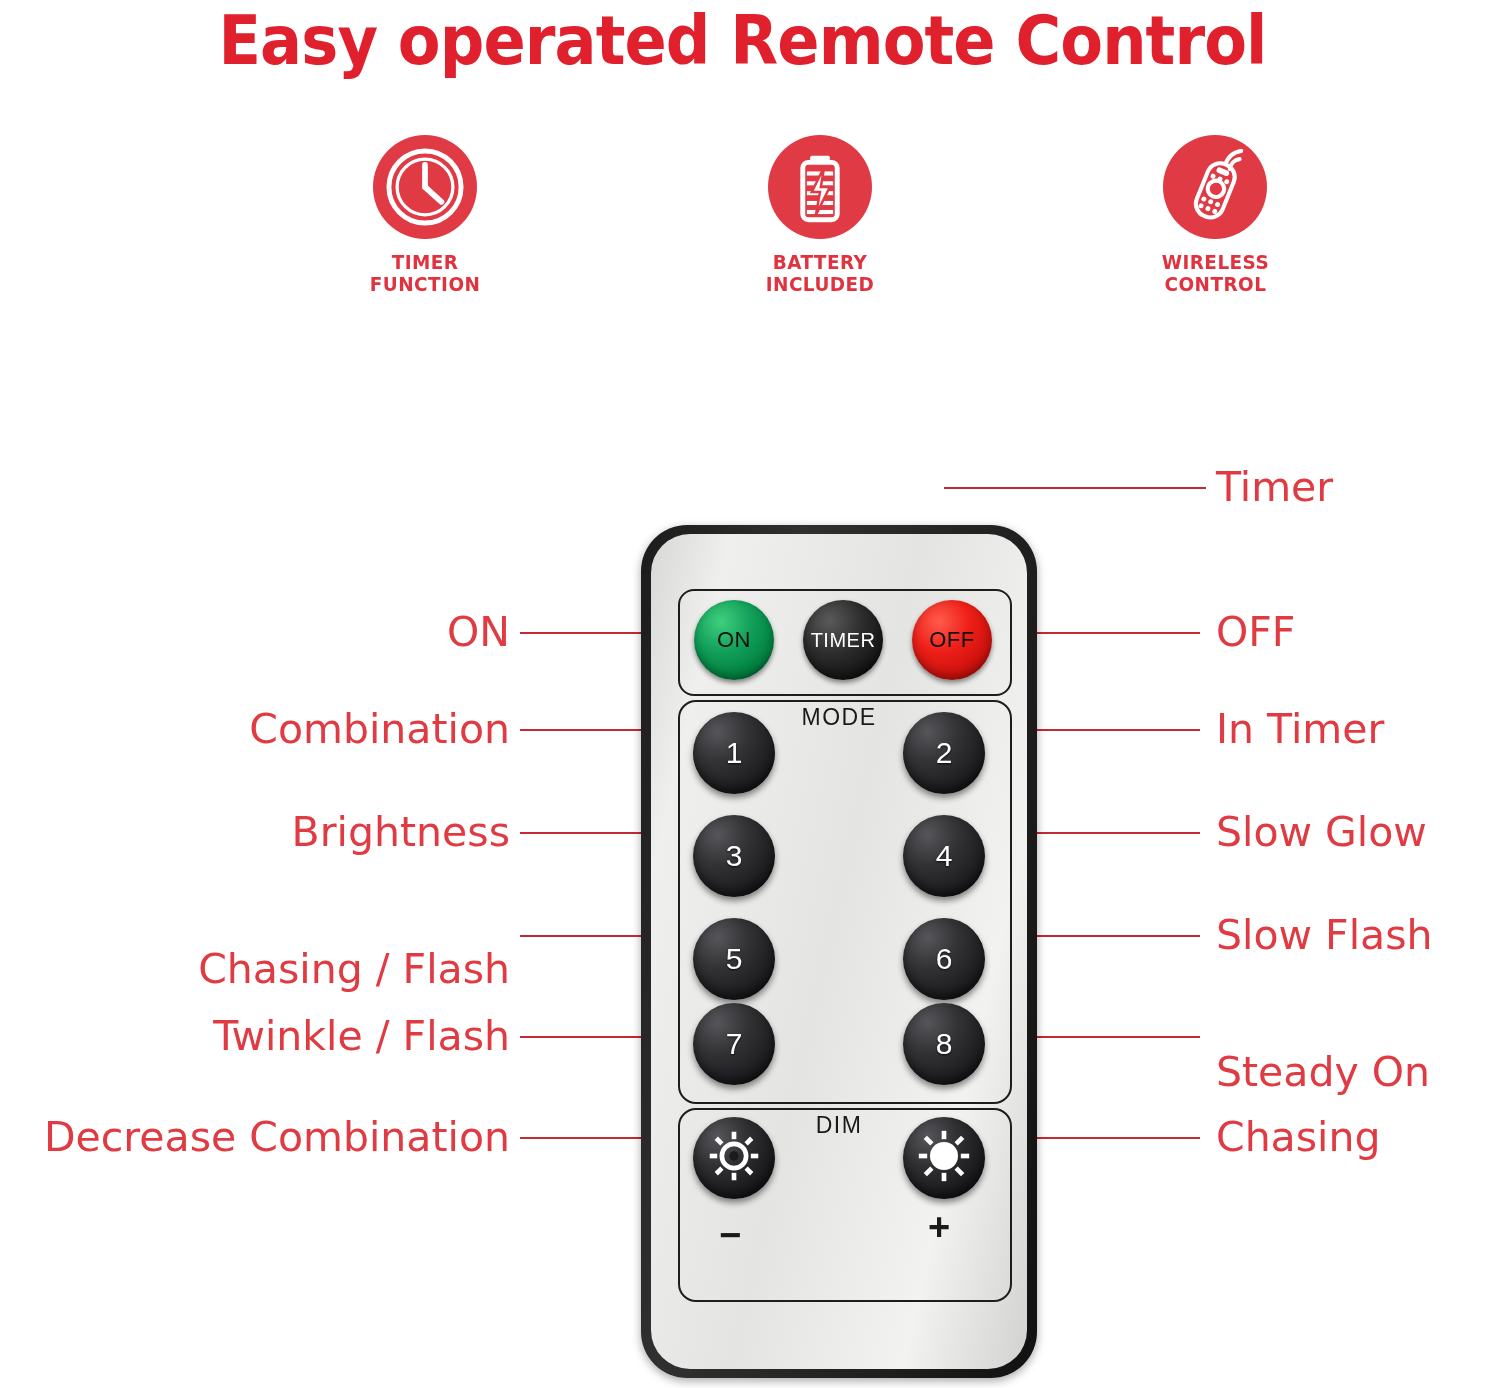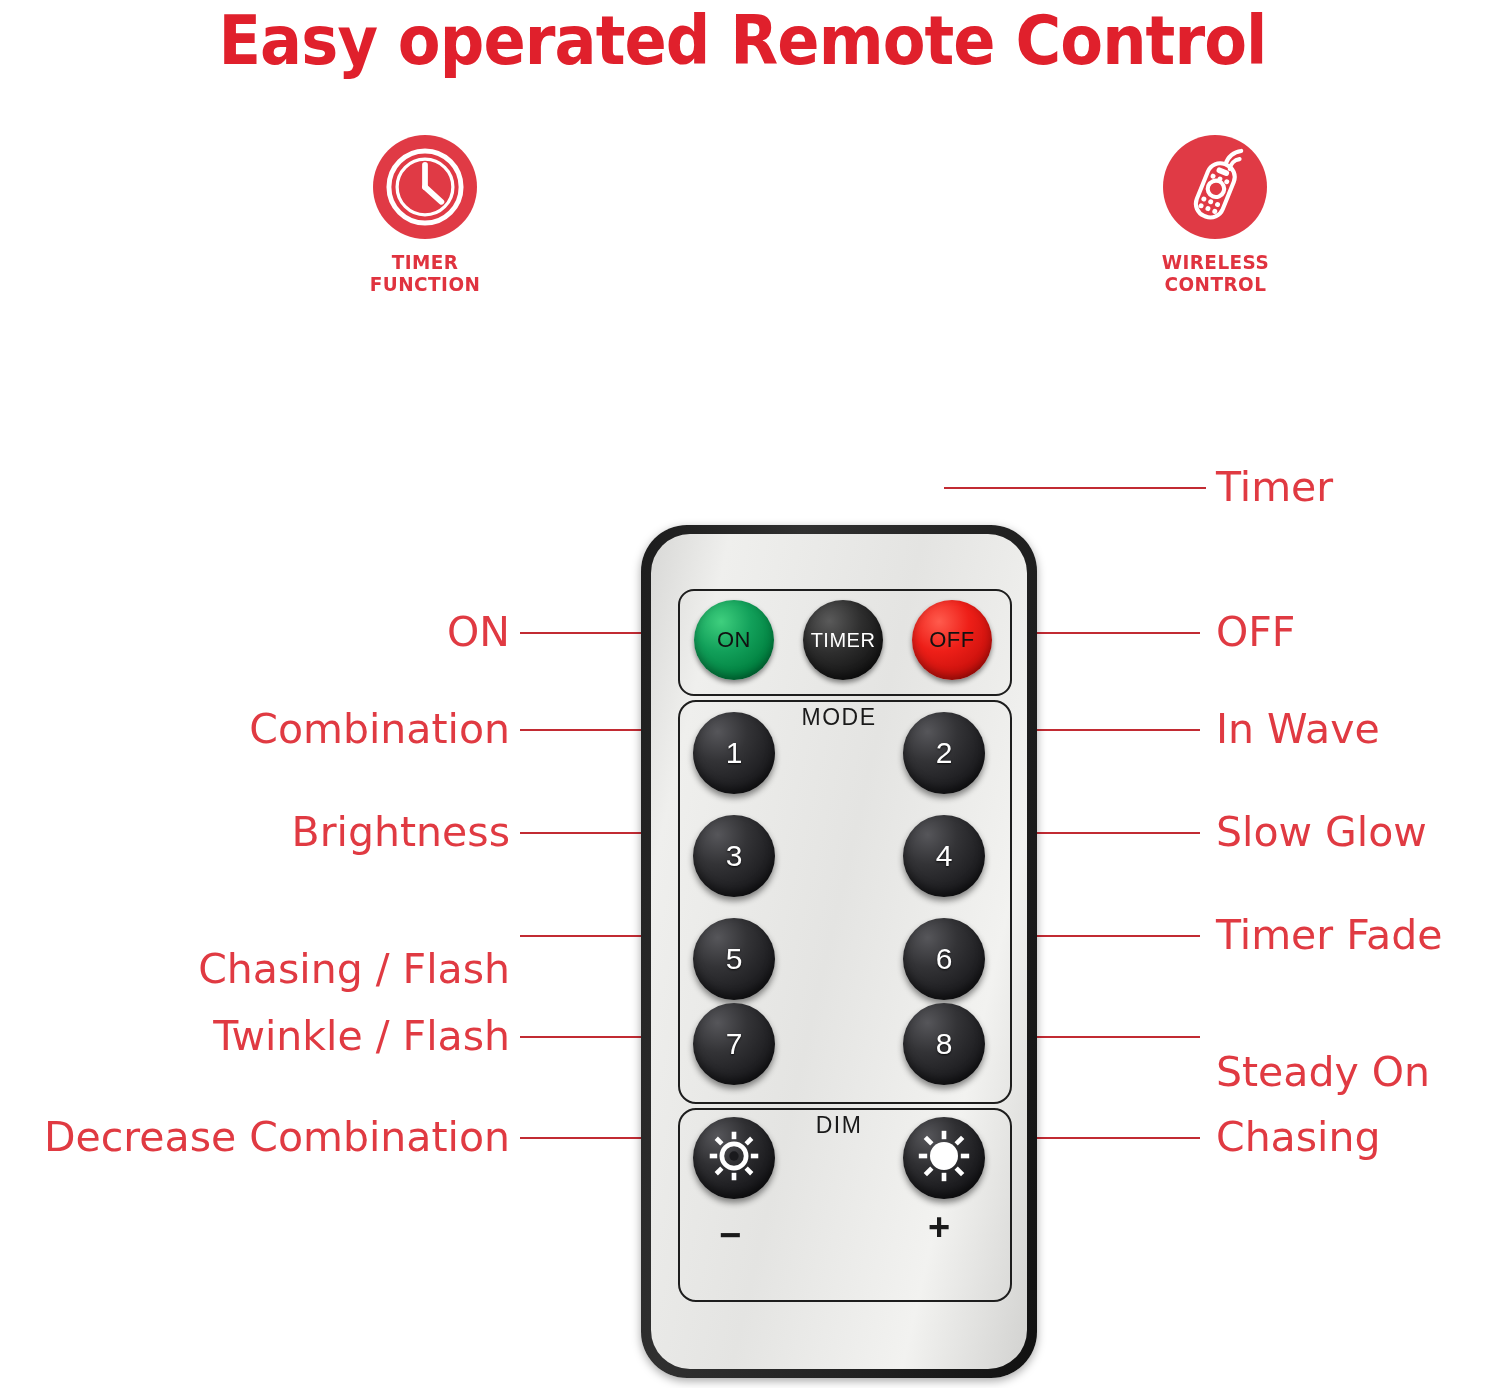--- a/index.html
+++ b/index.html
@@ -119,20 +119,36 @@
         <circle cx="50" cy="50" r="44" fill="none" stroke="#fff" stroke-width="6"></circle>
         <circle cx="50" cy="50" r="34" fill="none" stroke="#fff" stroke-width="4"></circle>
         <line x1="50" y1="50" x2="50" y2="23" stroke="#fff" stroke-width="7" stroke-linecap="round"></line>
         <line x1="50" y1="50" x2="70" y2="68" stroke="#fff" stroke-width="7" stroke-linecap="round"></line>
       </svg>
     </div>
     <div class="fcap">TIMER
 FUNCTION</div>
   </div>
 
+  <div class="feature">
+    <div class="circ">
+      <svg width="82" height="82" viewBox="0 0 100 100">
+        <rect x="38" y="12" width="24" height="8" rx="2" fill="#fff"></rect>
+        <rect x="29" y="20" width="42" height="70" rx="7" fill="none" stroke="#fff" stroke-width="6"></rect>
+        <rect x="34" y="31" width="32" height="5" fill="#fff"></rect>
+        <rect x="34" y="43" width="32" height="5" fill="#fff"></rect>
+        <rect x="34" y="55" width="32" height="5" fill="#fff"></rect>
+        <rect x="34" y="67" width="32" height="5" fill="#fff"></rect>
+        <rect x="34" y="78" width="32" height="5" fill="#fff"></rect>
+        <path d="M55 26 L40 56 L50 56 L45 84 L62 50 L51 50 Z" fill="#fff" stroke="#E03A45" stroke-width="3"></path>
+      </svg>
+    </div>
+    <div class="fcap">BATTERY
+INCLUDED</div>
+  </div>
 
   <div class="feature">
     <div class="circ">
       <svg width="82" height="82" viewBox="0 0 100 100">
         <g transform="rotate(22 50 55)">
           <rect x="33" y="20" width="34" height="68" rx="16" fill="none" stroke="#fff" stroke-width="5"></rect>
           <rect x="42" y="26" width="16" height="7" rx="3.5" fill="#fff"></rect>
           <circle cx="50" cy="52" r="10" fill="none" stroke="#fff" stroke-width="5"></circle>
           <circle cx="41" cy="39" r="3" fill="#fff"></circle>
           <circle cx="50" cy="39" r="3" fill="#fff"></circle>
@@ -171,23 +187,23 @@
 
 <div class="callout left" style="right:975px; top:608px;">ON</div>
 <div class="callout left" style="right:975px; top:705px;text-align:center;">Combination</div>
 <div class="callout left" style="right:975px; top:808px;">Brightness</div>
 <div class="callout left" style="right:975px; top:911px;margin-top:34px;">Chasing / Flash</div>
 <div class="callout left" style="right:975px; top:1012px;margin-left:48px;">Twinkle / Flash</div>
 <div class="callout left" style="right:975px; top:1113px;">Decrease Combination</div>
 
 <div class="callout" style="left:1216px; top:463px;">Timer</div>
 <div class="callout" style="left:1216px; top:608px;">OFF</div>
-<div class="callout" style="left:1216px; top:705px;">In Wave</div>
+<div class="callout" style="left:1216px; top:705px;">In Timer</div>
 <div class="callout" style="left:1216px; top:808px;">Slow Glow</div>
-<div class="callout" style="left:1216px; top:911px;">Timer Fade</div>
+<div class="callout" style="left:1216px; top:911px;">Slow Flash</div>
 <div class="callout" style="left:1216px; top:1012px;margin-top:36px;">Steady On</div>
 <div class="callout" style="left:1216px; top:1113px;">Chasing</div>
 
 <div class="remote">
   <div class="face">
 
     <div class="grp" id="grp-power"></div>
     <div class="btn btn-on" style="left:43px;top:66px;">
       <span class="lbl-dark">ON</span>
     </div>

